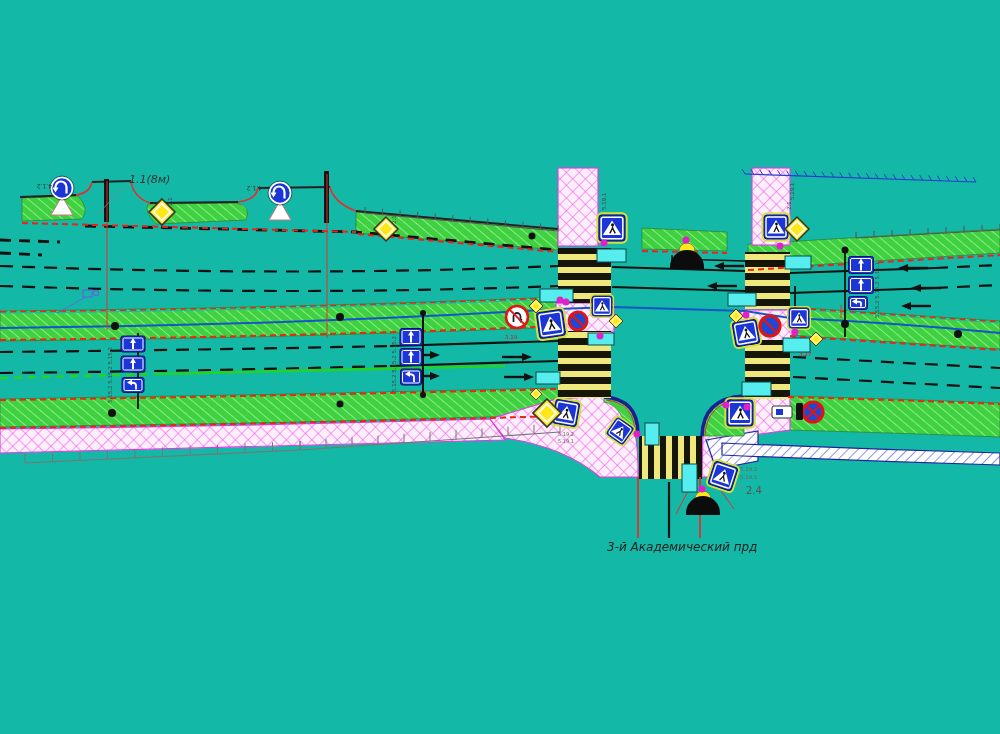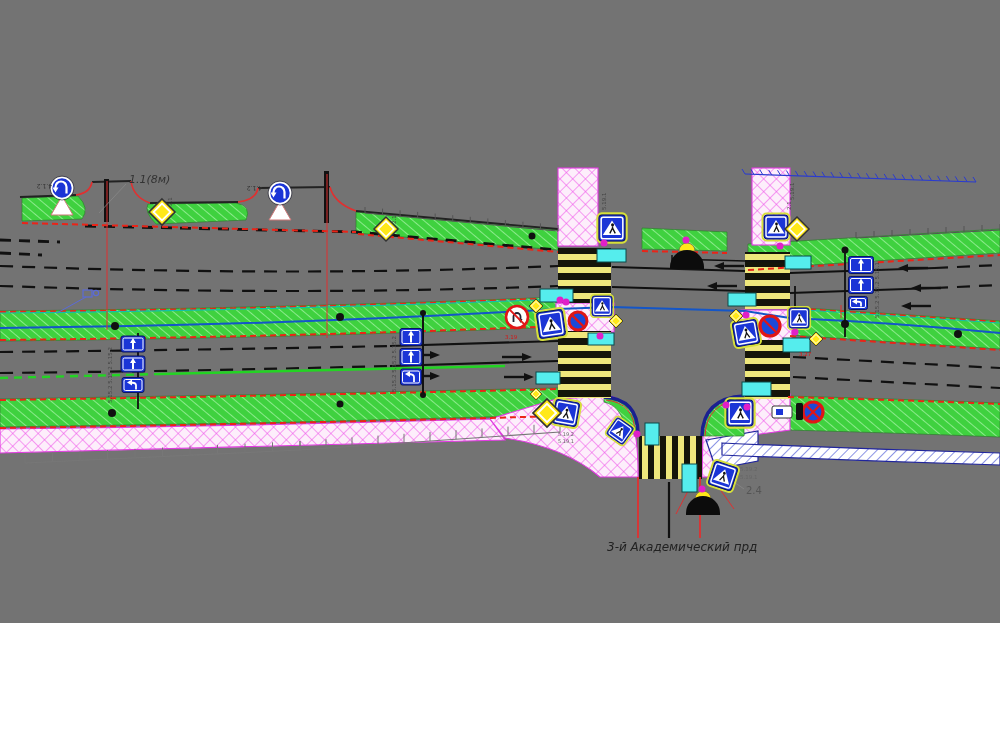--- a/index.html
+++ b/index.html
@@ -1,16 +1,16 @@
 <!DOCTYPE html>
 <html><head>
 <meta charset="utf-8">
 <style>
   html,body{margin:0;padding:0;background:#ffffff;}
-  #stage{position:relative;width:1000px;height:623px;background:#737373;overflow:hidden;
+  #stage{position:relative;width:1000px;height:734px;background:#14b8a6;overflow:hidden;
          font-family:"DejaVu Sans", sans-serif;}
   svg{position:absolute;left:0;top:0;}
   .grassF{fill:url(#grass);stroke:#2e7d2e;stroke-width:.7;}
   .pinkF{fill:url(#pinkhatch);stroke:#e23ae2;stroke-width:1.1;}
   .blueF{fill:url(#bluehatch);stroke:#20259c;stroke-width:1.2;}
   .curb{stroke:#ea2418;stroke-width:2;stroke-dasharray:6 4;fill:none;}
   .lane{stroke:#111;stroke-width:2.2;fill:none;}
   .laneD{stroke:#111;stroke-width:2.2;fill:none;stroke-dasharray:13 9;}
   .edgeD{stroke:#111;stroke-width:2.8;fill:none;stroke-dasharray:11 8;}
   .thin2{stroke:#222;stroke-width:1.8;fill:none;}

